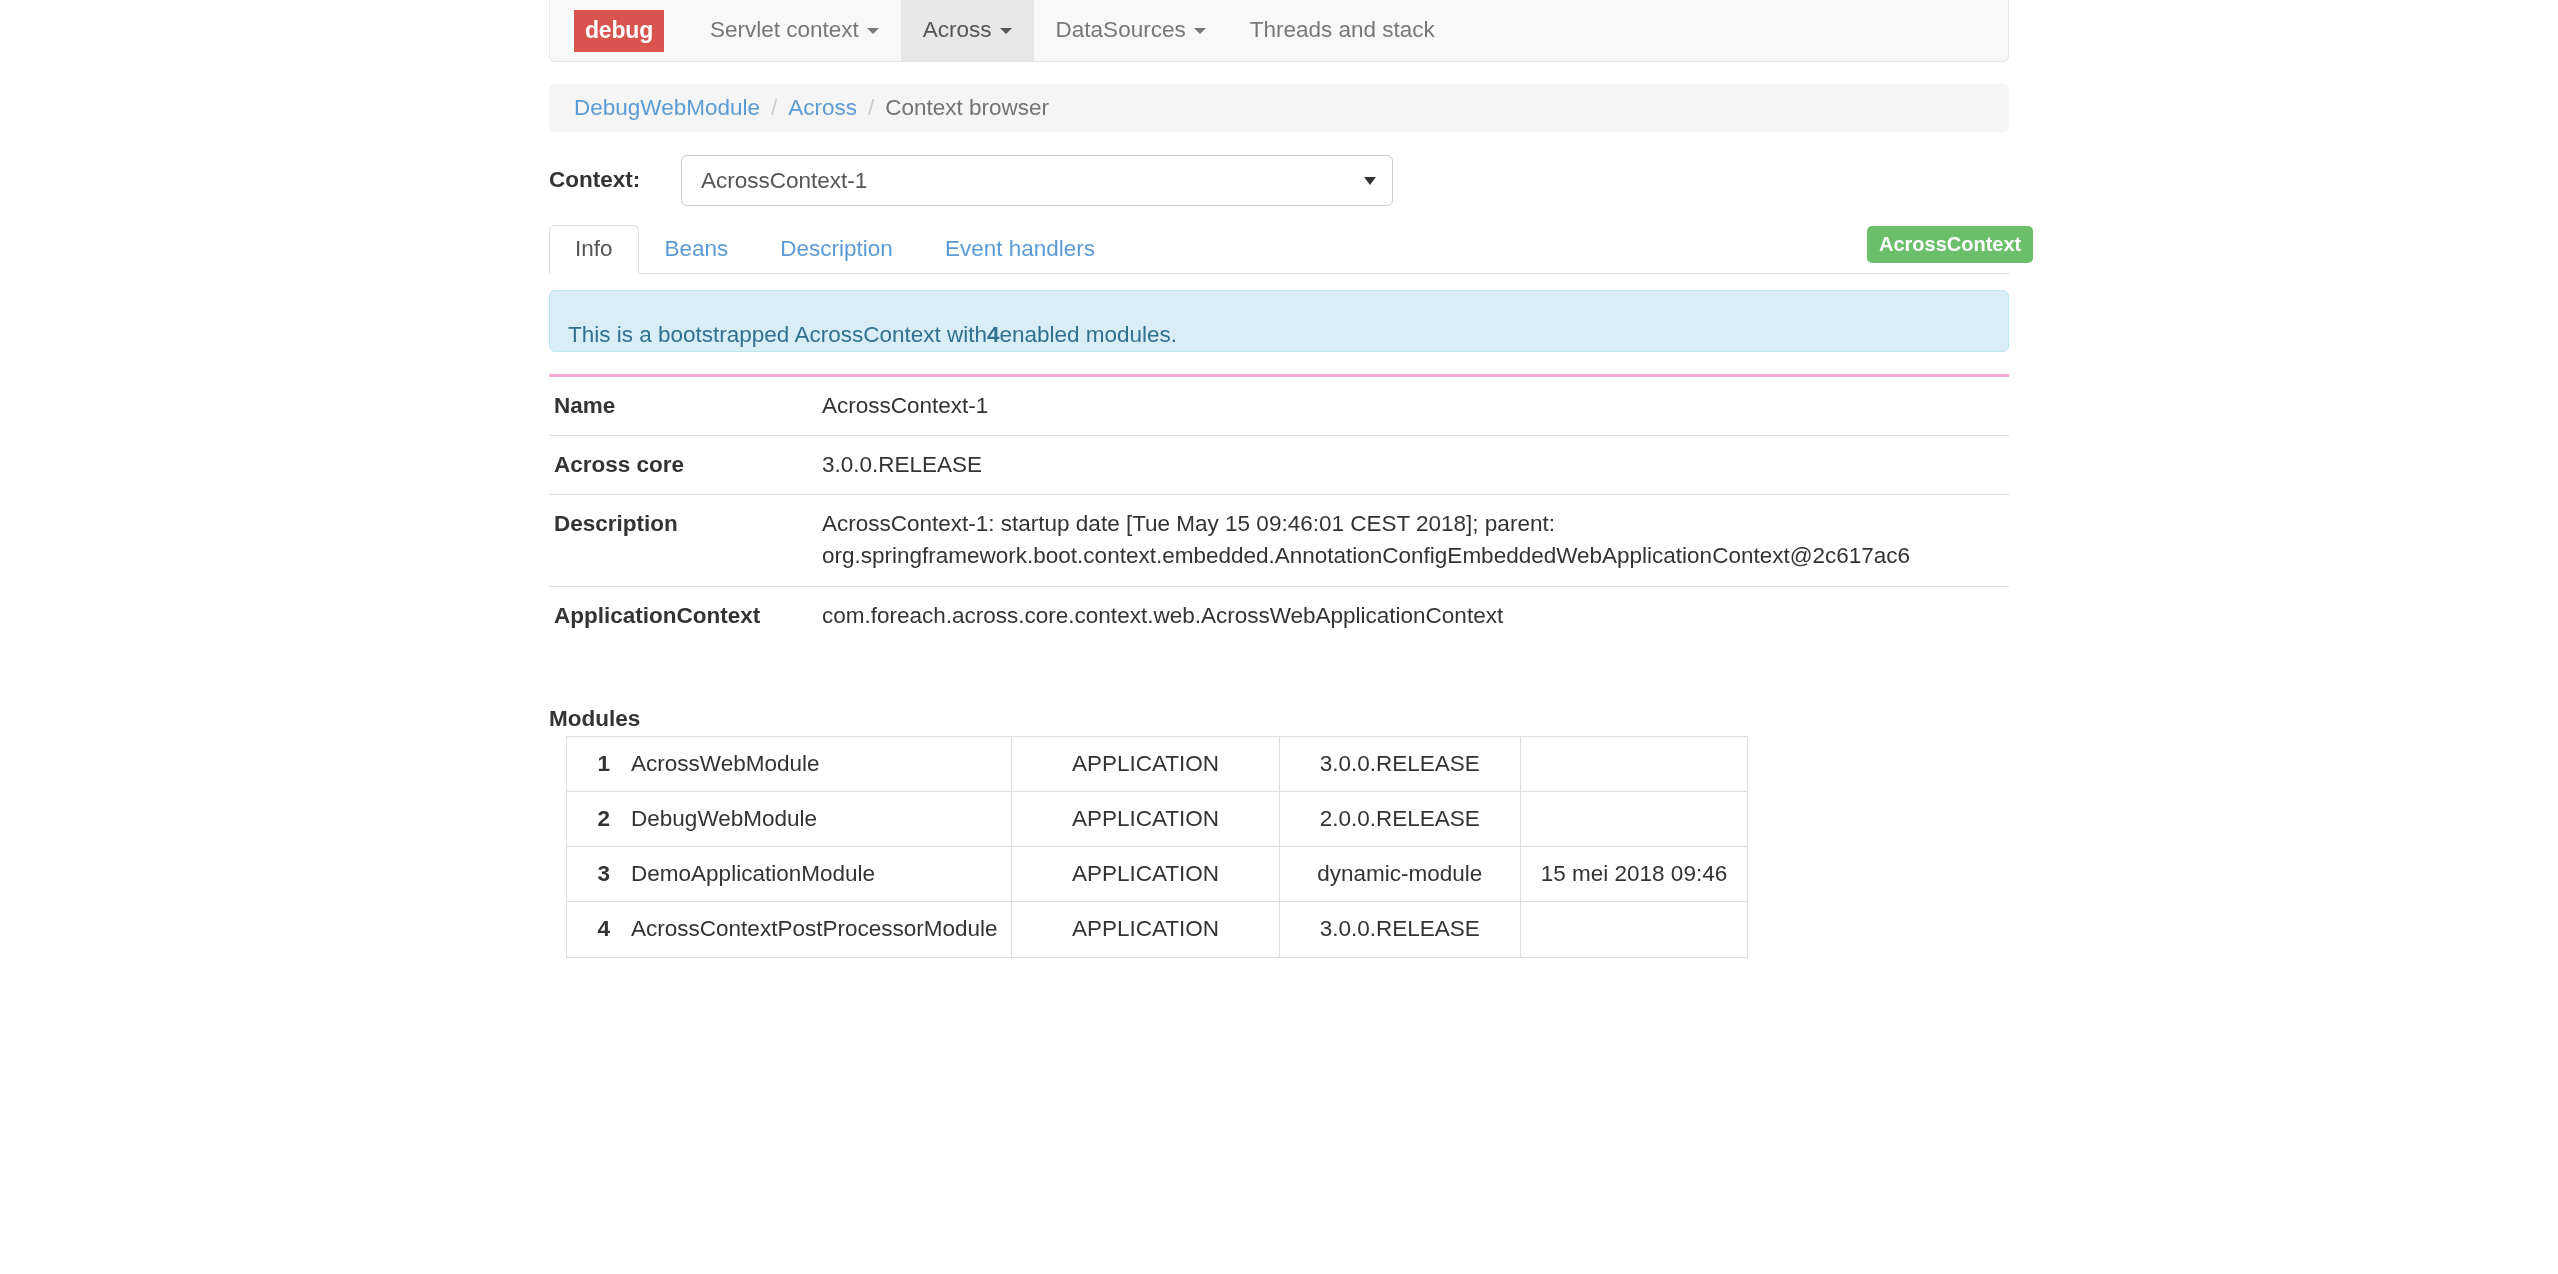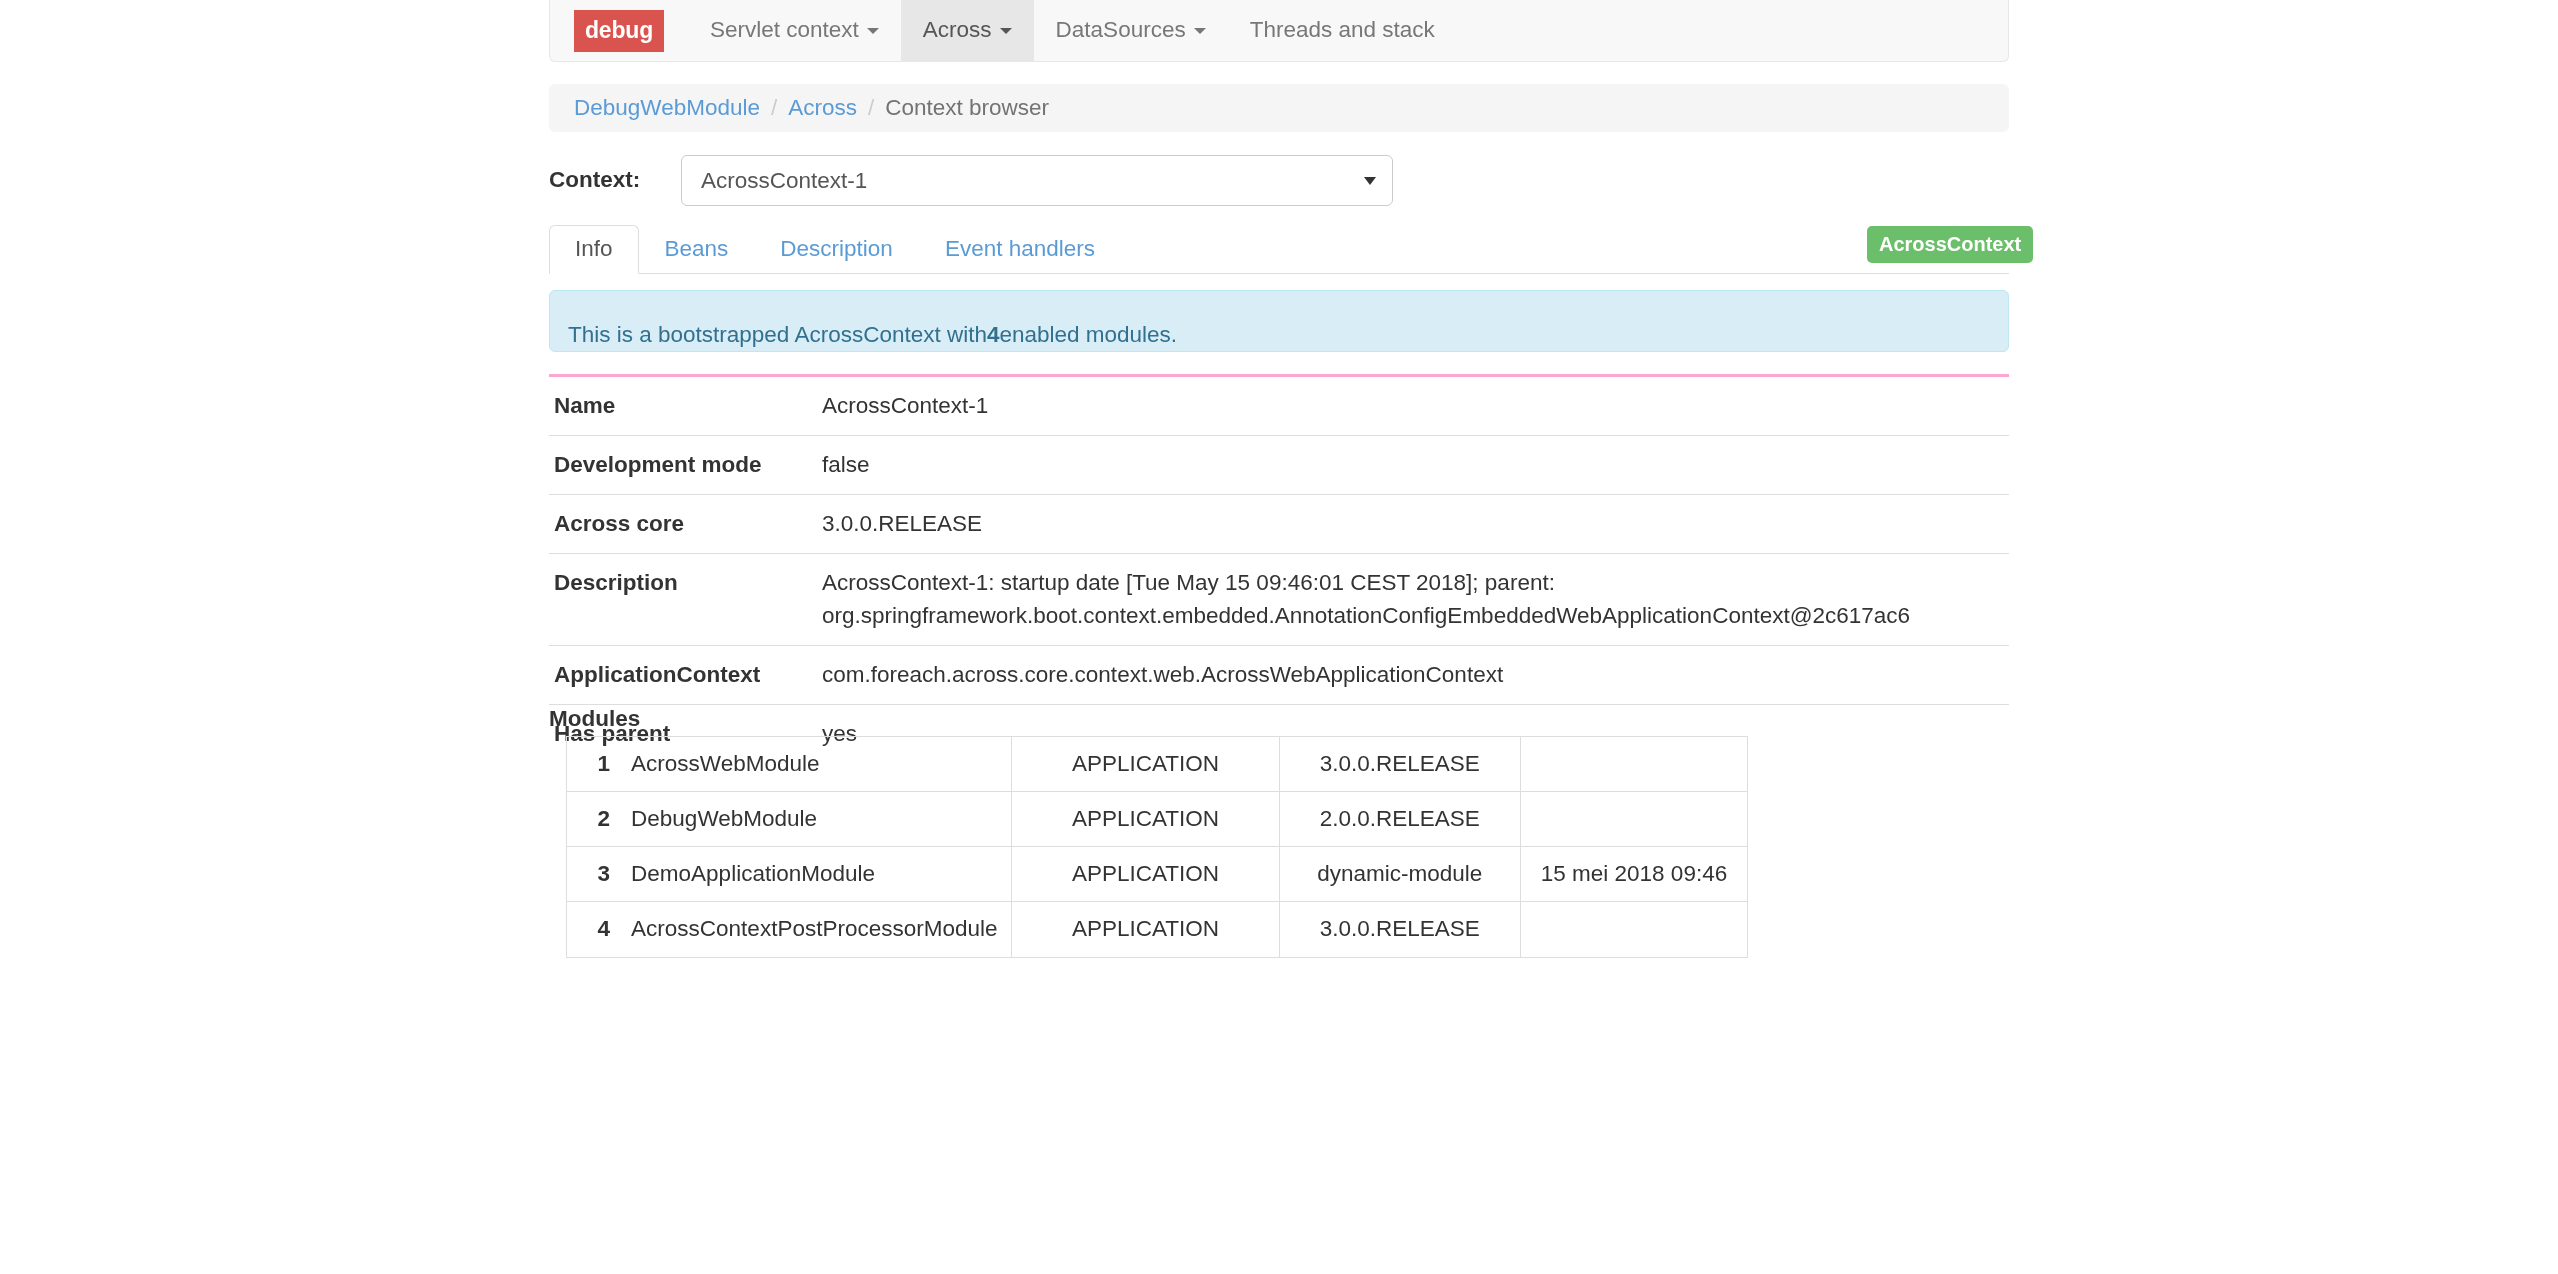--- a/index.html
+++ b/index.html
@@ -365,38 +365,30 @@
       <span> enabled modules.</span>
   </div>
 
   <table class="container info-table">
     <tbody id="info-table-body">
         <tr>
           <td class="k">Name</td>
           <td class="v">AcrossContext-1</td>
         </tr>
         <tr>
-          <td class="k">Development mode</td>
-          <td class="v">false</td>
-        </tr>
-        <tr>
           <td class="k">Across core</td>
           <td class="v">3.0.0.RELEASE</td>
         </tr>
         <tr>
           <td class="k">Description</td>
           <td class="v">AcrossContext-1: startup date [Tue May 15 09:46:01 CEST 2018]; parent: org.springframework.boot.context.embedded.AnnotationConfigEmbeddedWebApplicationContext@2c617ac6</td>
         </tr>
         <tr>
           <td class="k">ApplicationContext</td>
           <td class="v">com.foreach.across.core.context.web.AcrossWebApplicationContext</td>
-        </tr>
-        <tr>
-          <td class="k">Has parent</td>
-          <td class="v">yes</td>
         </tr>
       </tbody>
   </table>
 
   <div class="container modules-heading">Modules</div>
   <table class="modules-table" style="position:absolute;">
     <tbody id="modules-table-body">
         <tr>
           <td class="idx">1</td>
           <td class="mname">AcrossWebModule</td>

